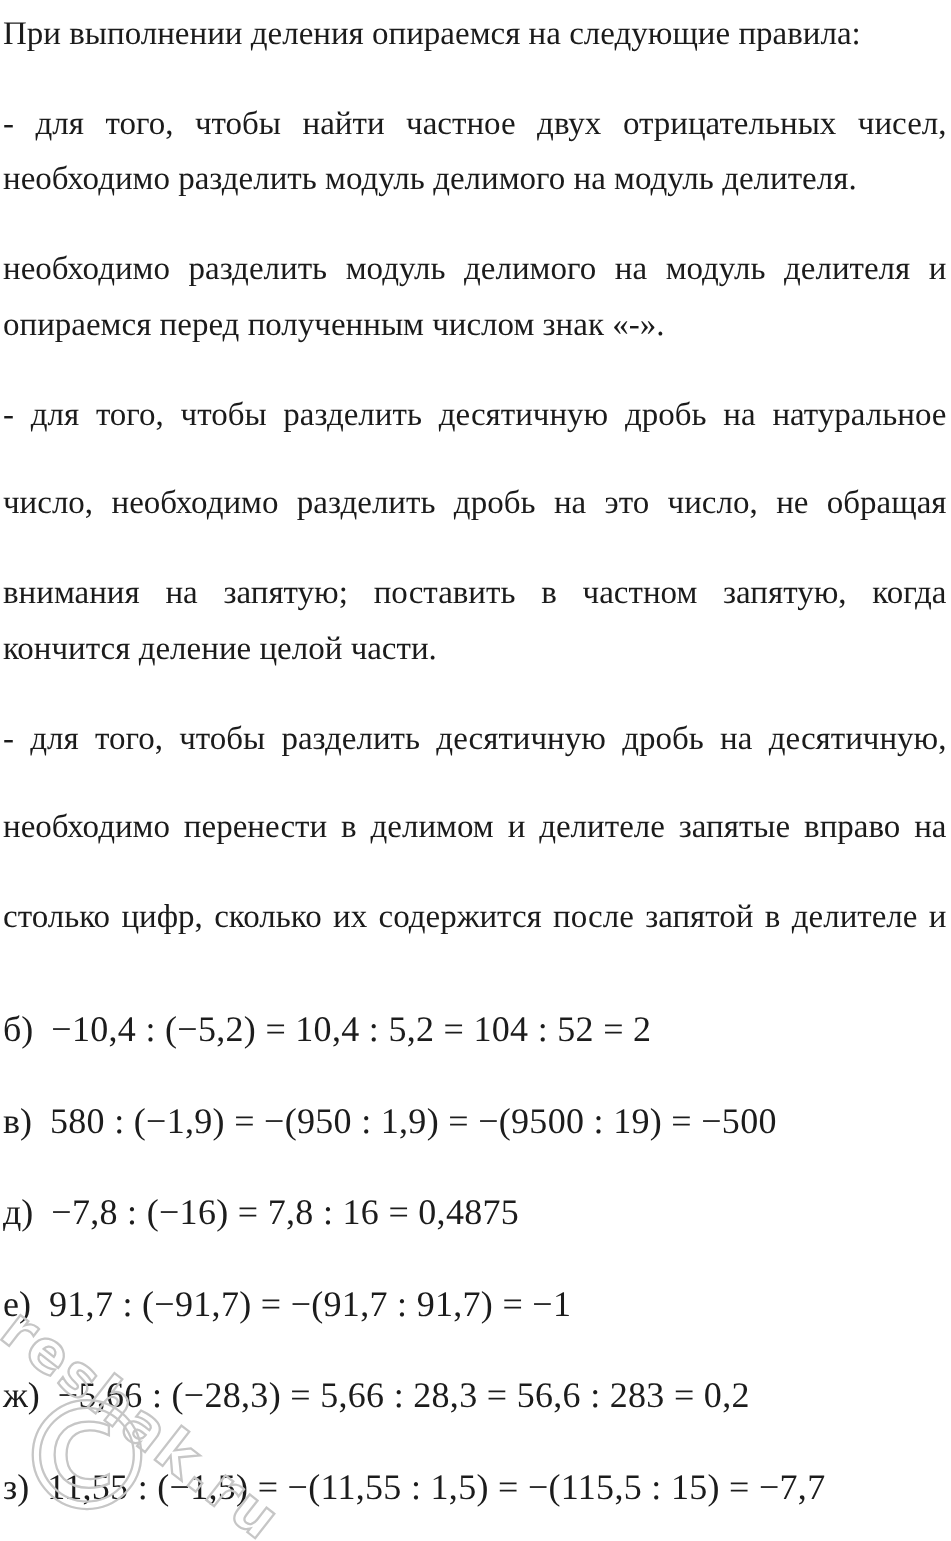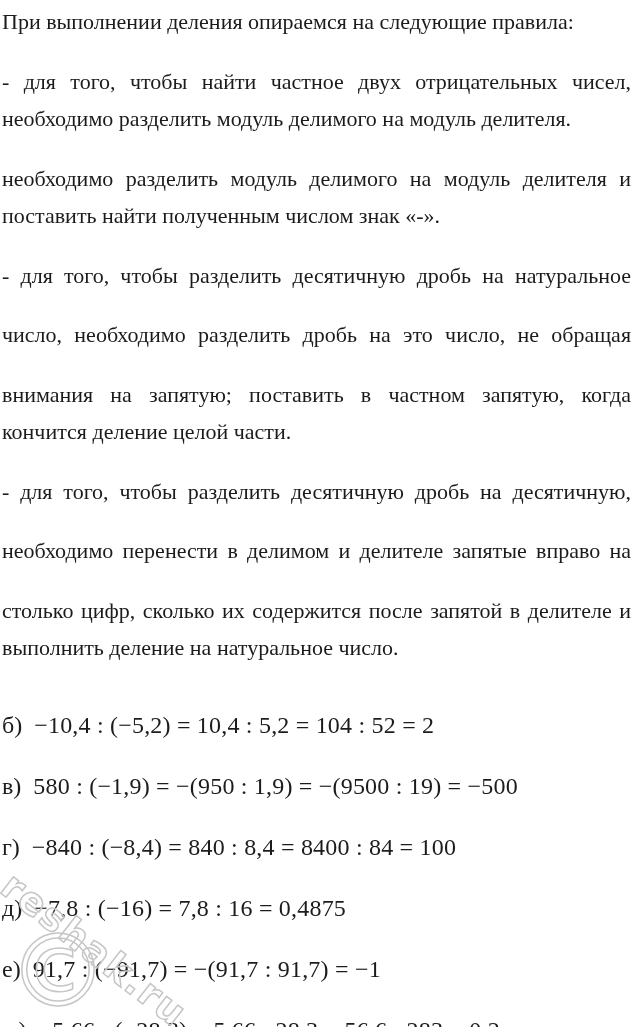--- a/index.html
+++ b/index.html
@@ -65,47 +65,43 @@
   <div class="textblock">
     <div class="tline l">При выполнении деления опираемся на следующие правила:</div>
 
     <p class="rule-par">
       <span class="tline j" style="display:block">- для того, чтобы найти частное двух отрицательных чисел,</span>
       <span class="tline l" style="display:block">необходимо разделить модуль делимого на модуль делителя.</span>
     </p>
 
     <p class="rule-par">
       <span class="tline j" style="display:block">необходимо разделить модуль делимого на модуль делителя и</span>
-      <span class="tline l" style="display:block">поставить найти полученным числом знак «-».</span>
+      <span class="tline l" style="display:block">опираемся перед полученным числом знак «-».</span>
     </p>
 
     <p class="rule-par">
       <span class="tline j" style="display:block">- для того, чтобы разделить десятичную дробь на натуральное</span>
       <span class="tline j" style="display:block">число, необходимо разделить дробь на это число, не обращая</span>
       <span class="tline j" style="display:block">внимания на запятую; поставить в частном запятую, когда</span>
       <span class="tline l" style="display:block">кончится деление целой части.</span>
     </p>
 
     <p class="rule-par">
       <span class="tline j" style="display:block">- для того, чтобы разделить десятичную дробь на десятичную,</span>
       <span class="tline j" style="display:block">необходимо перенести в делимом и делителе запятые вправо на</span>
       <span class="tline j" style="display:block">столько цифр, сколько их содержится после запятой в делителе и</span>
-      <span class="tline l" style="display:block">выполнить деление на натуральное число.</span>
     </p>
   </div>
 
   <div class="solutions">
     <div class="eq-line">
       <span class="eq-label">б)</span><span class="eq-expr">−10,4 : (−5,2) = 10,4 : 5,2 = 104 : 52 = 2</span>
     </div>
     <div class="eq-line">
       <span class="eq-label">в)</span><span class="eq-expr">580 : (−1,9) = −(950 : 1,9) = −(9500 : 19) = −500</span>
-    </div>
-    <div class="eq-line">
-      <span class="eq-label">г)</span><span class="eq-expr">−840 : (−8,4) = 840 : 8,4 = 8400 : 84 = 100</span>
     </div>
     <div class="eq-line">
       <span class="eq-label">д)</span><span class="eq-expr">−7,8 : (−16) = 7,8 : 16 = 0,4875</span>
     </div>
     <div class="eq-line">
       <span class="eq-label">е)</span><span class="eq-expr">91,7 : (−91,7) = −(91,7 : 91,7) = −1</span>
     </div>
     <div class="eq-line">
       <span class="eq-label">ж)</span><span class="eq-expr">−5,66 : (−28,3) = 5,66 : 28,3 = 56,6 : 283 = 0,2</span>
     </div>

